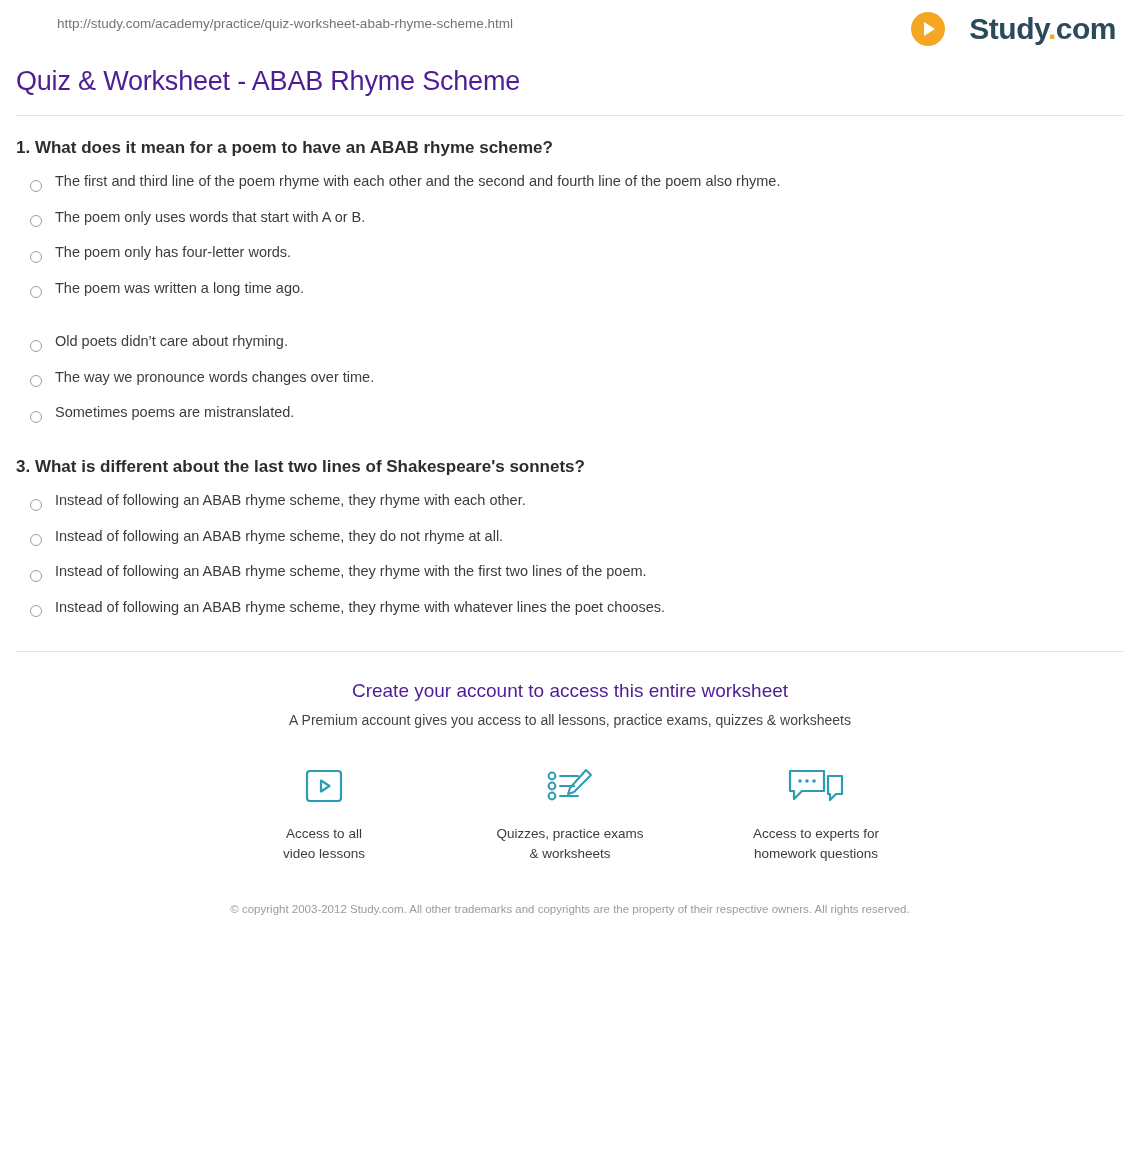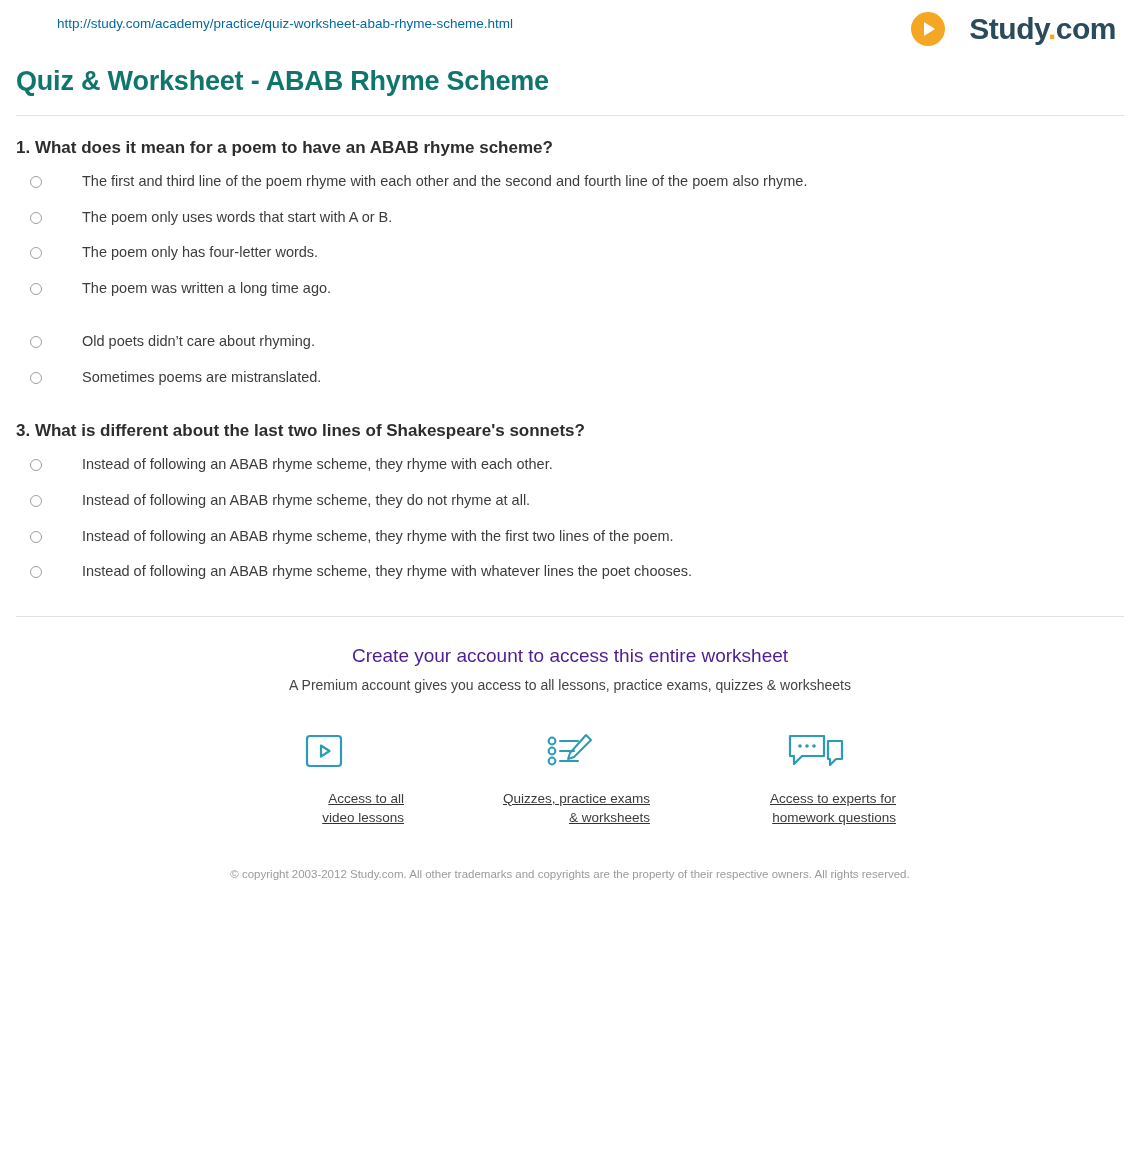--- a/index.html
+++ b/index.html
@@ -22,21 +22,21 @@
   
   .top-bar {
     display: flex;
     align-items: flex-start;
     justify-content: space-between;
     padding-top: 12px;
     min-height: 52px;
   }
   .url {
     font-size: 13.5px;
-    color: #0369a1;
+    color: #737373;
     font-family: "Liberation Sans", sans-serif;
     line-height: 1.2;
     padding-top: 4px;
     padding-left: 41px;
   }
   .logo {
     display: flex;
     align-items: center;
     gap: 24px;
     padding-right: 8px;
@@ -62,45 +62,44 @@
     font-size: 30px;
     font-weight: bold;
     color: #2b4a5c;
     letter-spacing: -0.5px;
     font-family: "Liberation Sans", sans-serif;
   }
   .logo-text .dot { color: #f5a623; }
 
   h1.page-title {
     font-size: 27px;
-    font-weight: bold;
-    color: #0f766e;
+    font-weight: normal;
+    color: #4c1d95;
     margin: 14px 0 18px 0;
     letter-spacing: -0.2px;
   }
   .rule {
     border-top: 1px solid #e2e2e2;
     margin: 0;
   }
 
   
   .questions { padding-top: 22px; }
   .question-block { margin-bottom: 34px; }
   .question-text {
     font-size: 17px;
     font-weight: bold;
     color: #2d2d2d;
     margin: 0 0 14px 0;
   }
   .choice {
     display: flex;
-    align-items: flex-start;
+    align-items: flex-end;
     margin: 0 0 16px 0;
     padding-left: 14px;
-    gap: 27px;
   }
   .radio {
     width: 12px;
     height: 12px;
     border-radius: 50%;
     border: 1px solid #9aa0a6;
     background: #ffffff;
     flex: 0 0 auto;
     margin-top: 4px;
     margin-right: 13px;
@@ -132,22 +131,21 @@
     margin: 0;
   }
   .features {
     display: flex;
     justify-content: center;
     gap: 86px;
     margin-top: 34px;
   }
   .feature {
     width: 160px;
-    text-align: right;
-    text-decoration: underline;
+    text-align: center;
   }
   .feature-icon {
     height: 50px;
     display: flex;
     align-items: center;
     justify-content: center;
     margin-bottom: 12px;
   }
   .feature-caption {
     font-size: 13.5px;
@@ -201,20 +199,24 @@
       <div class="choice">
         <span class="radio"></span>
         <span class="choice-label">The poem was written a long time ago.</span>
       </div>
     </div>
 
     <div class="question-block">
       <div class="choice">
         <span class="radio"></span>
         <span class="choice-label">Old poets didn’t care about rhyming.</span>
+      </div>
+      <div class="choice">
+        <span class="radio"></span>
+        <span class="choice-label">The way we pronounce words changes over time.</span>
       </div>
       <div class="choice">
         <span class="radio"></span>
         <span class="choice-label">Sometimes poems are mistranslated.</span>
       </div>
     </div>
 
     <div class="question-block">
       <p class="question-text">
         <span>3.</span>

